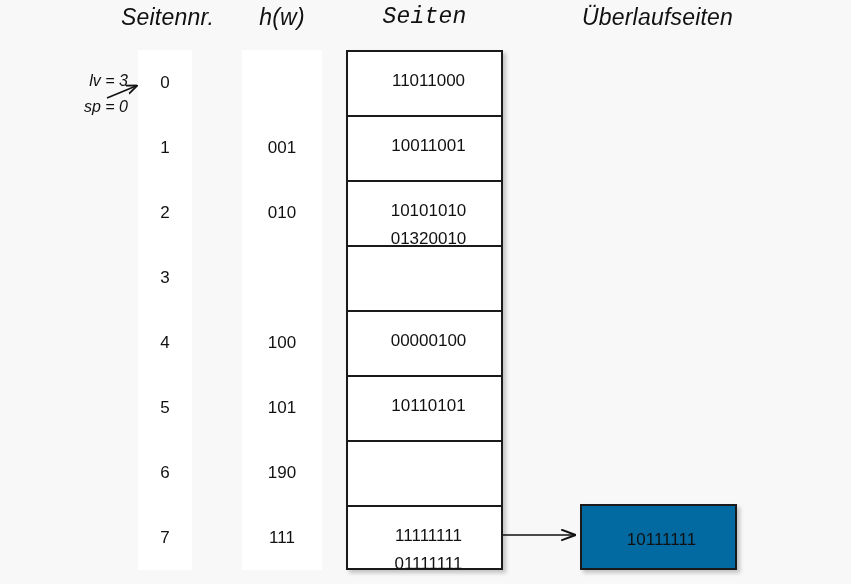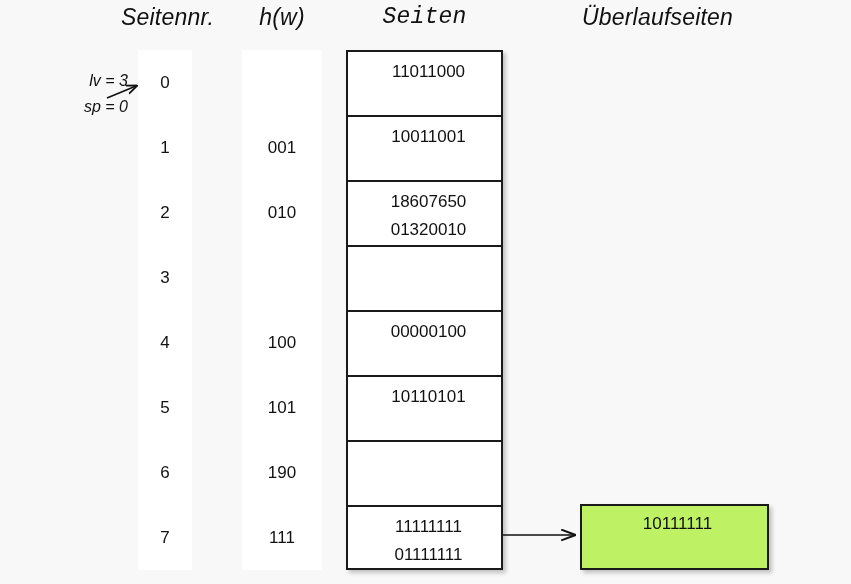--- a/index.html
+++ b/index.html
@@ -93,46 +93,46 @@
     border: 2px solid #1a1a1a;
     box-sizing: border-box;
     background: #ffffff;
     box-shadow: 3px 3px 4px rgba(0,0,0,0.22);
   }
   .page-row {
     position: relative;
     height: 65px;
     box-sizing: border-box;
     border-bottom: 2px solid #1a1a1a;
-    padding-top: 6px;
+    padding-top: 15px;
     overflow: hidden;
   }
   .page-row:last-child { border-bottom: none; border-radius: 30px; }
   .page-line {
     display: block;
     font-size: 17px;
     font-weight: 500;
     line-height: 28px;
     text-align: center;
     padding-left: 8px;
     white-space: nowrap;
   }
 
   
   #overflow-box {
     position: absolute;
     left: 580px;
     top: 504px;
-    width: 189px;
+    width: 157px;
     height: 66px;
     border: 2px solid #1a1a1a;
     box-sizing: border-box;
-    background: #bef264;
+    background: #0369a1;
     box-shadow: 3px 3px 4px rgba(0,0,0,0.22);
-    padding-top: 4px;
+    padding-top: 20px;
   }
   #overflow-box .page-line { padding-left: 6px; }
 
   
   #overflow-arrow {
     position: absolute;
     left: 500px;
     top: 522px;
     width: 84px;
     height: 26px;
@@ -182,21 +182,21 @@
   <div class="num-cell col-hw" style="top:505px">111</div>
 
   <div id="pages-table">
     <div class="page-row">
       <span class="page-line">11011000</span>
     </div>
     <div class="page-row">
       <span class="page-line">10011001</span>
     </div>
     <div class="page-row">
-      <span class="page-line">18607650</span>
+      <span class="page-line">10101010</span>
       <span class="page-line">01320010</span>
     </div>
     <div class="page-row"></div>
     <div class="page-row">
       <span class="page-line">00000100</span>
     </div>
     <div class="page-row">
       <span class="page-line">10110101</span>
     </div>
     <div class="page-row"></div>

